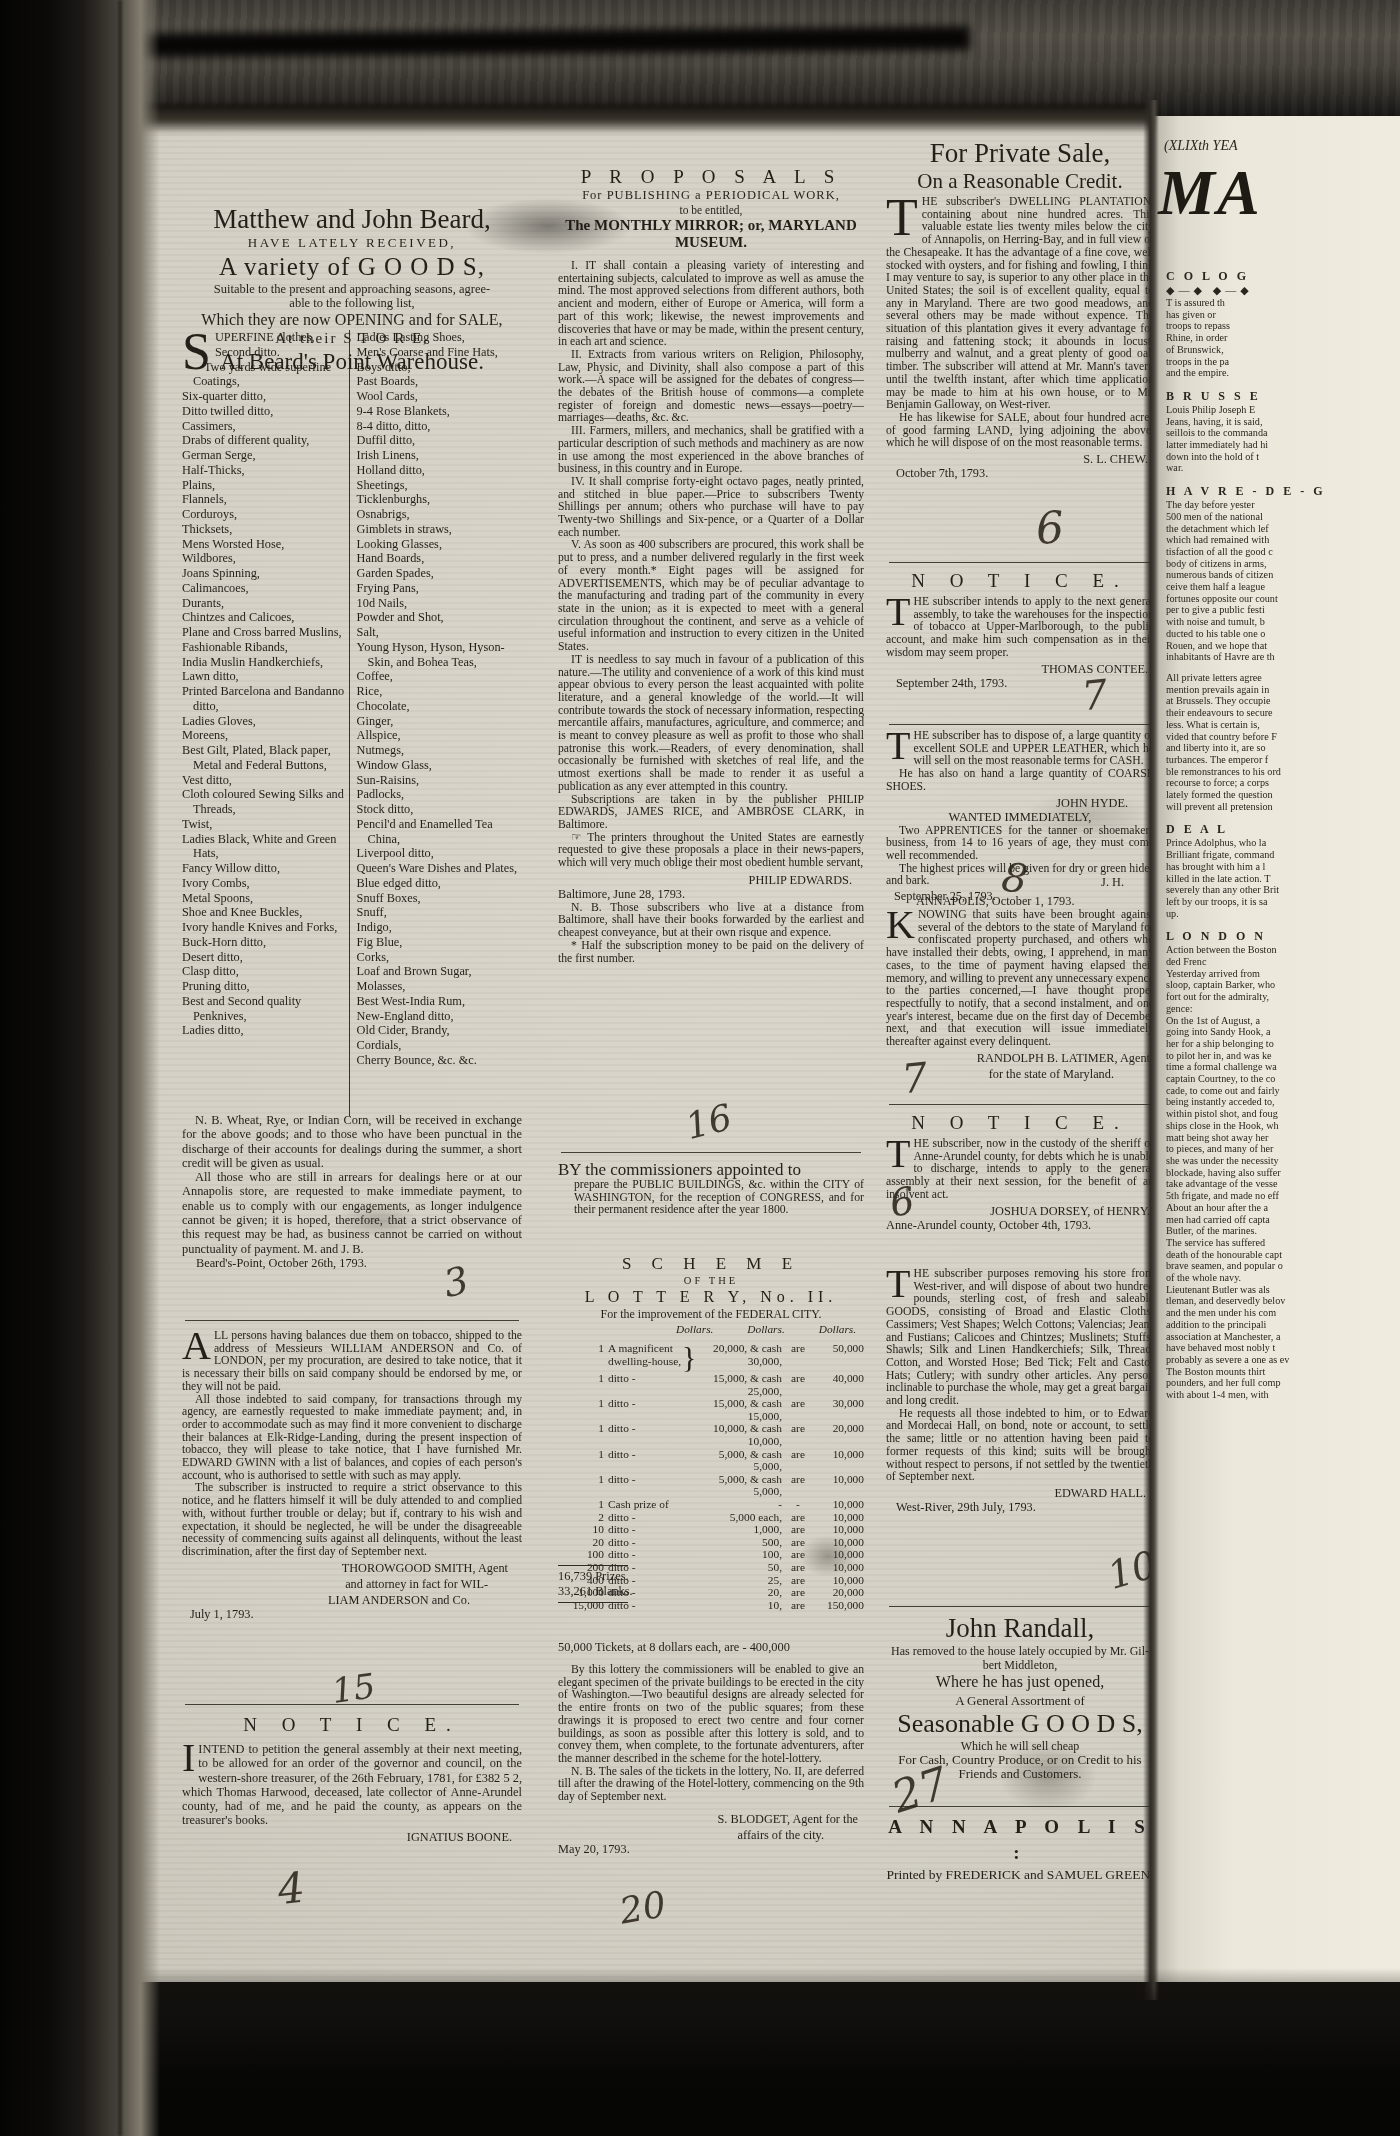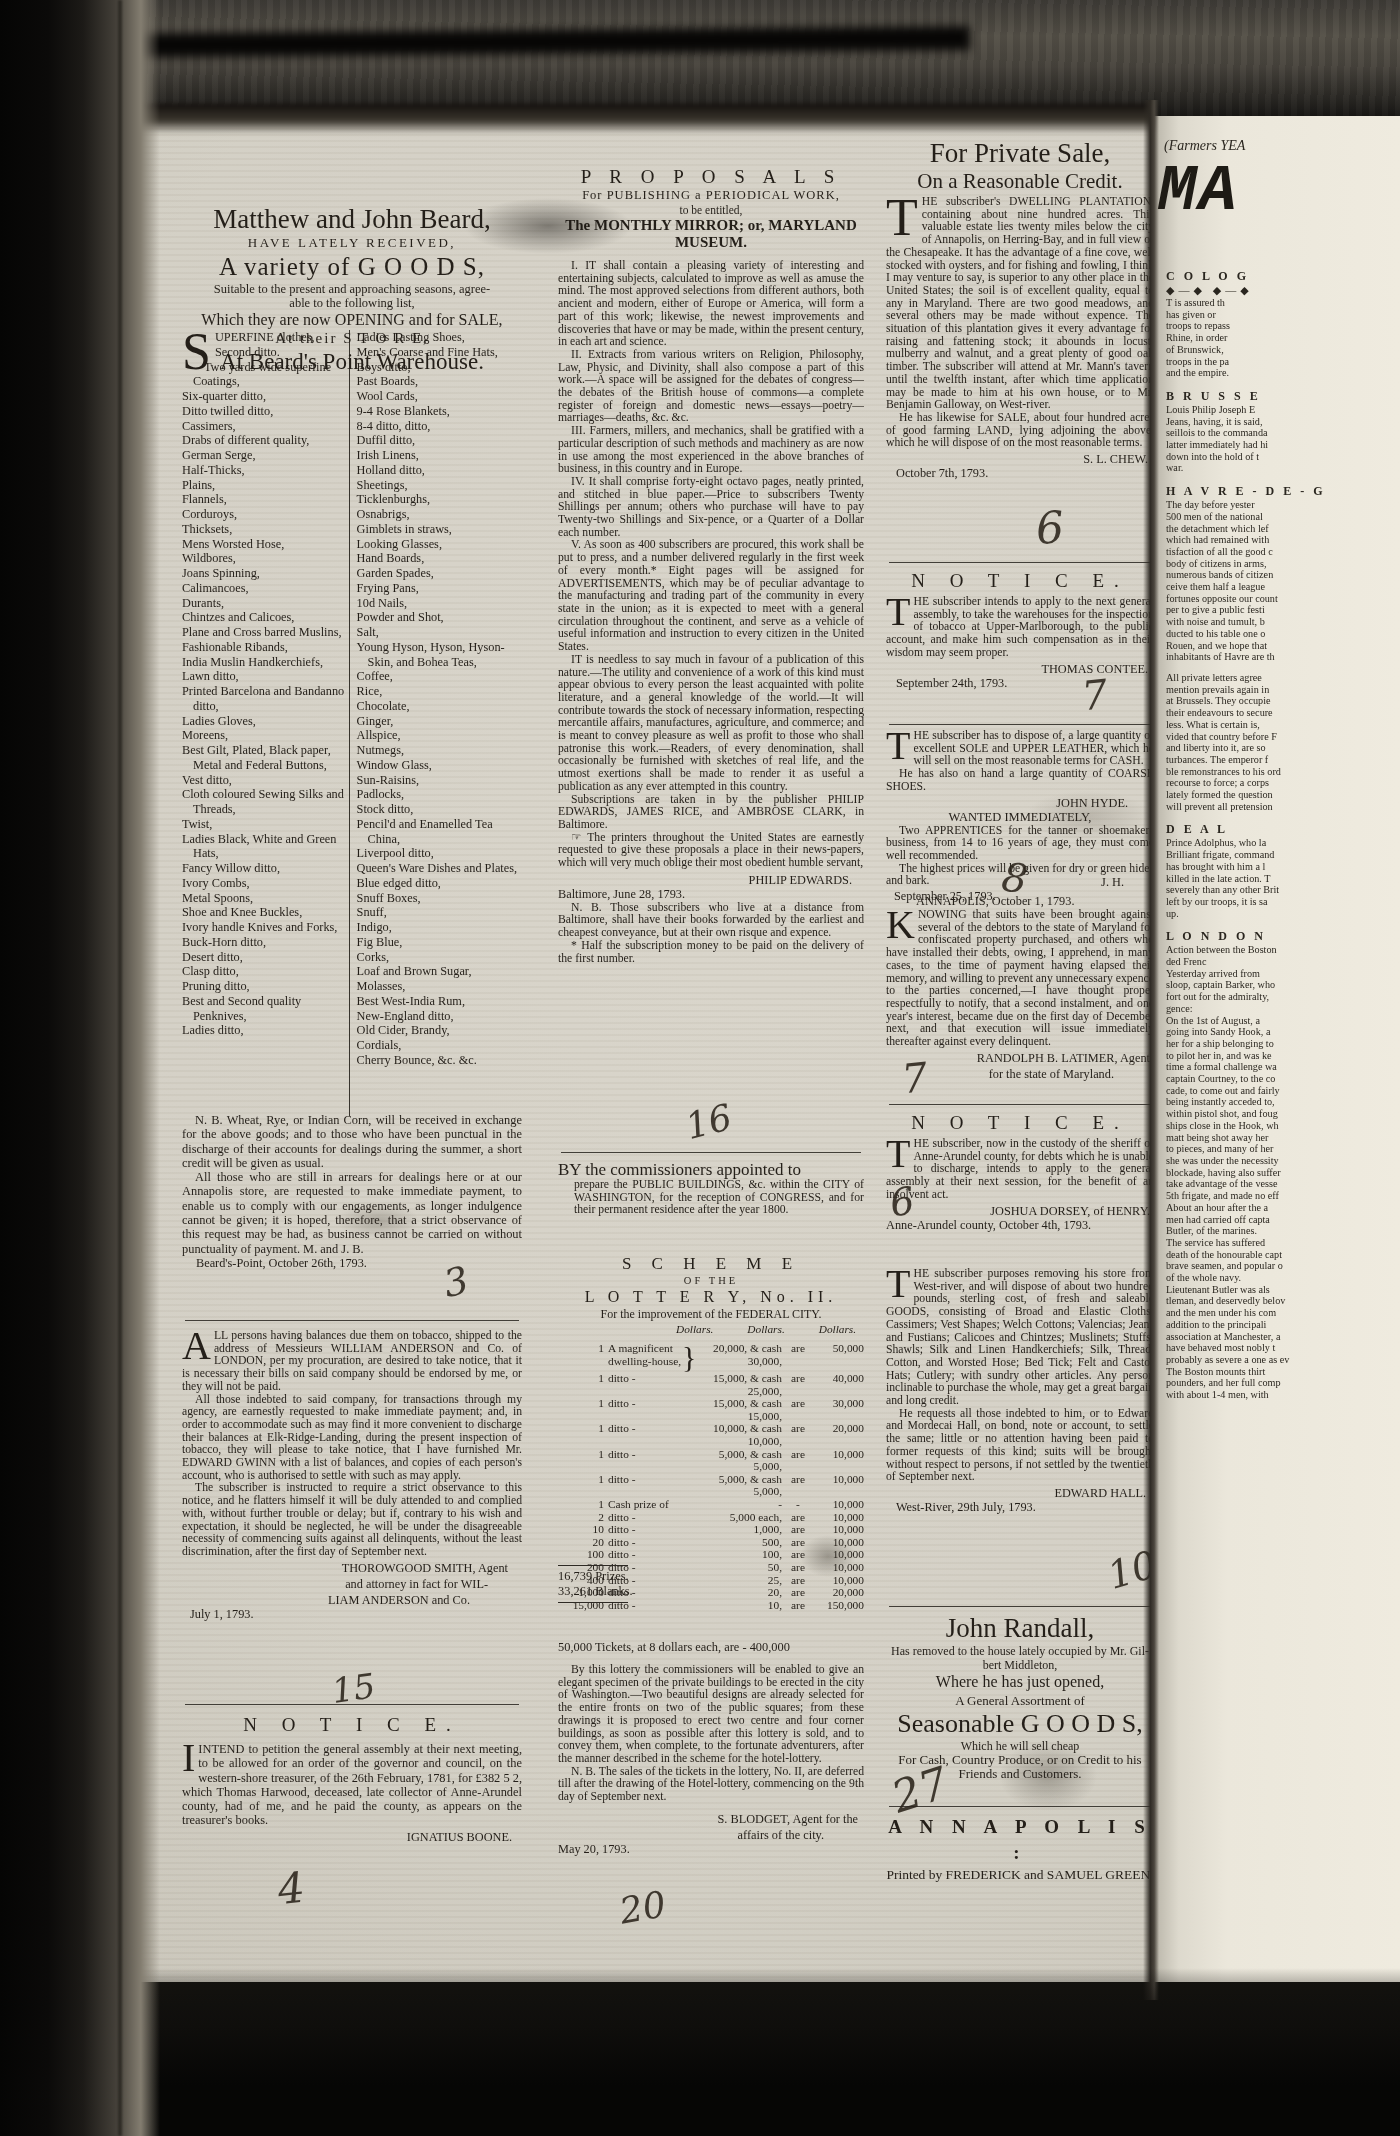--- a/index.html
+++ b/index.html
@@ -96,21 +96,21 @@
   .r-name{font-size:27px;line-height:32px;text-align:center;}
   .r-l{text-align:center;font-size:12px;line-height:14px;}
   .r-open{font-size:16px;text-align:center;line-height:20px;}
   .r-assort{font-size:13px;text-align:center;line-height:17px;}
   .r-goods{font-size:26px;text-align:center;line-height:30px;}
   .imp1{font-size:19px;letter-spacing:7px;text-align:center;line-height:26px;font-weight:bold;}
   .imp2{font-size:13.5px;text-align:center;line-height:17px;}
   
   .vol{position:absolute;left:10px;top:22px;font-style:italic;font-size:14px;white-space:nowrap;}
   .mh{position:absolute;left:4px;top:40px;font-size:64px;font-style:italic;font-weight:bold;
-      color:#1e1b15;letter-spacing:2px;font-family:Liberation Mono, monospace;}
+      color:#1e1b15;letter-spacing:2px;}
   .frags{position:absolute;left:12px;top:152px;width:300px;}
   .frag{margin-bottom:9px;}
   .fhead{font-size:12px;letter-spacing:3px;font-weight:bold;line-height:16px;}
   .fline{font-size:10.2px;line-height:11.7px;white-space:nowrap;}
   .orn{font-size:11px;letter-spacing:4px;line-height:13px;}
 </style>
 </head>
 <body>
 
 <div class="stage">
@@ -554,21 +554,21 @@
       <div class="sec" style="top:1698px">
         <div class="imp1">A N N A P O L I S :</div>
         <div class="imp2">Printed by FREDERICK and SAMUEL GREEN.</div>
       </div>
     </div>
 
     <div class="stains"></div>
   </div>
 
   <div class="page2">
-    <div class="vol">(Farmers YEA</div>
+    <div class="vol">(XLIXth YEA</div>
     <div class="mh">MA</div>
     <div class="frags">
         <div class="frag">
         <div class="fhead">C O L O G</div>
         <div class="orn">◆—◆   ◆—◆</div>
         <div>
             <div class="fline">T is assured th</div>
             <div class="fline">has given or</div>
             <div class="fline">troops to repass</div>
             <div class="fline">Rhine, in order</div>

